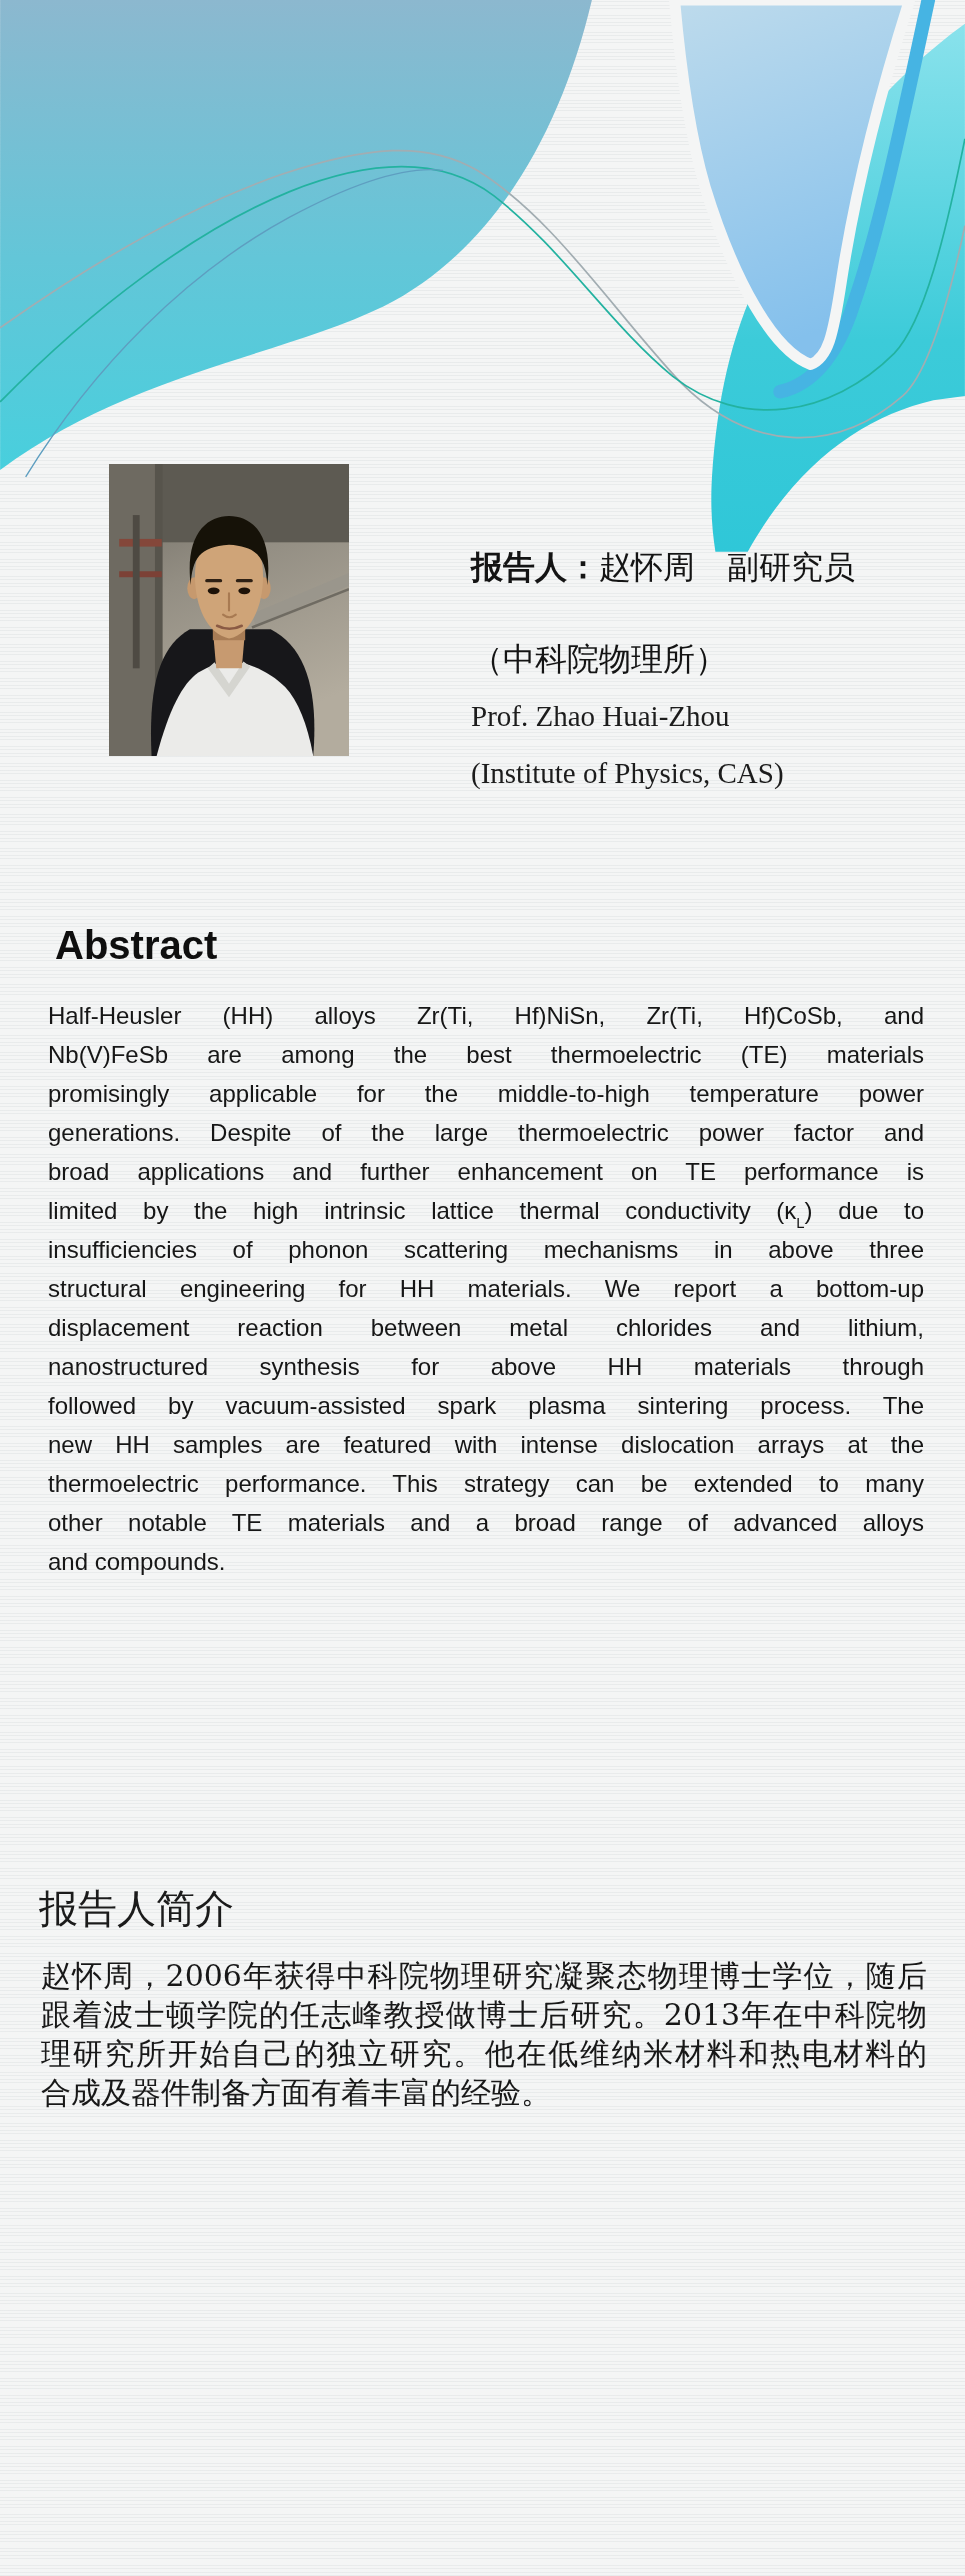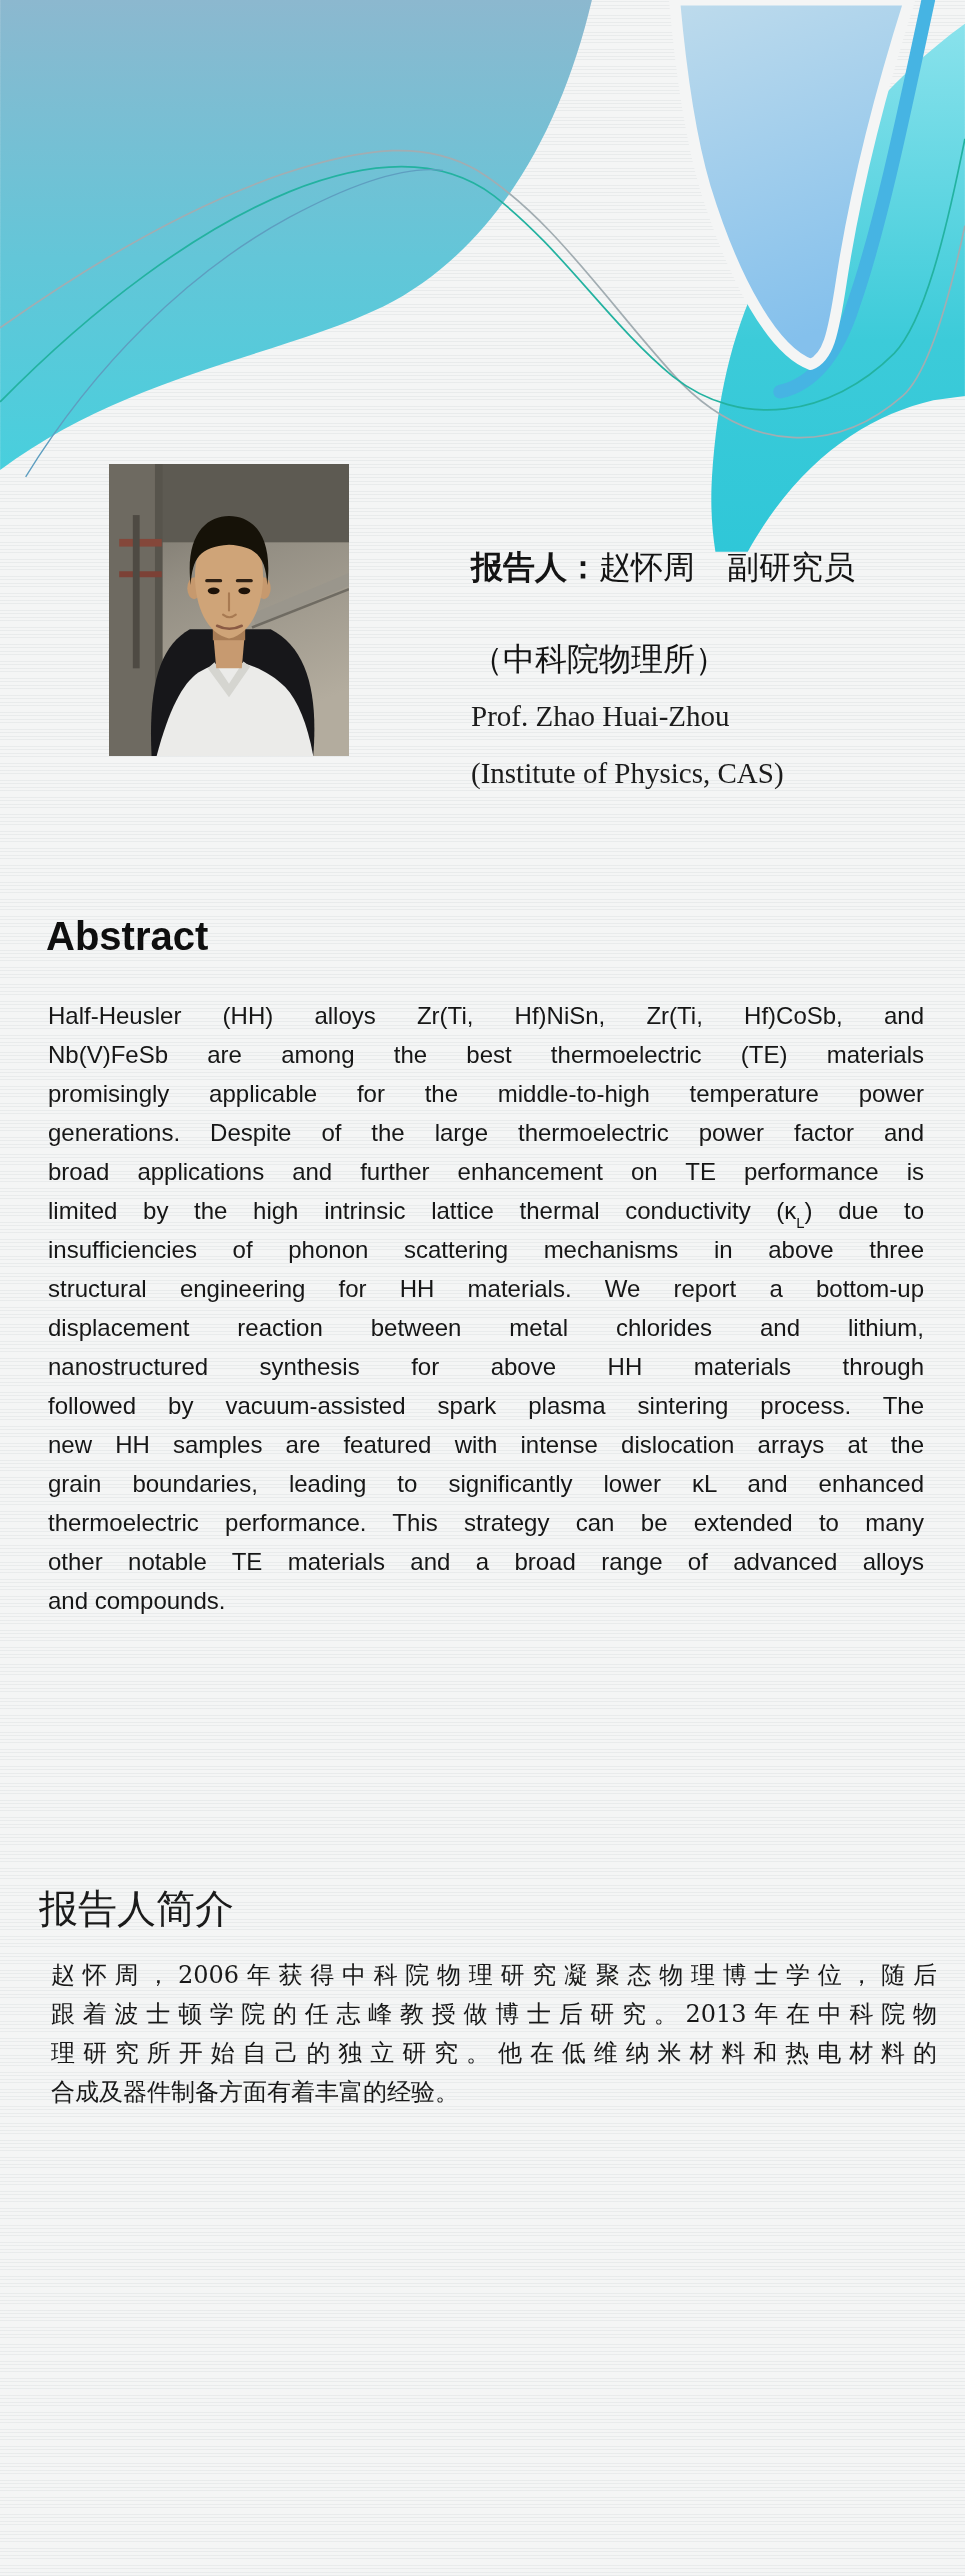--- a/index.html
+++ b/index.html
@@ -31,21 +31,21 @@
   }
   .speaker .cn .label{
     font-family:"DejaVu Sans","Liberation Sans",sans-serif;
     font-weight:bold;
   }
   .speaker .en{
     font-family:Liberation Serif, serif;
     font-size:29px;color:#1c1c1c;
   }
   .abstract-heading{
-    position:absolute;left:39px;top:907px;margin:7px;
+    position:absolute;left:39px;top:907px;margin:16px;
     font-family:"Liberation Sans","DejaVu Sans",sans-serif;
     font-weight:bold;font-size:40px;color:#0f0f0f;
     letter-spacing:0px;
   }
   .abstract-body{
     position:absolute;left:48px;top:996px;width:876px;
     font-family:"Liberation Sans","DejaVu Sans",sans-serif;
     font-size:24px;color:#161616;
   }
   .jline{
@@ -56,23 +56,23 @@
   .jline.last{text-align-last:left;}
   .jline sub{
     font-size:0.62em;line-height:0;position:relative;top:0.22em;
   }
   .bio-heading{
     position:absolute;left:39px;top:1882px;margin:0;
     font-family:"DejaVu Serif","Liberation Serif",serif;
     font-weight:normal;font-size:39px;color:#1b1b1b;
   }
   .bio-body{
-    position:absolute;left:51px;top:1956px;width:886px;
+    position:absolute;left:41px;top:1956px;width:886px;
     font-family:"DejaVu Serif","Liberation Serif",serif;
-    font-size:24px;color:#181818;
+    font-size:30px;color:#181818;
   }
   .bio-line{
     height:39px;line-height:39px;
     text-align:justify;text-align-last:justify;
   }
   .bio-line.last{text-align-last:left;}
 </style>
 </head>
 <body>
 
@@ -162,21 +162,20 @@
     <div class="jline">promisingly applicable for the middle-to-high temperature power</div>
     <div class="jline">generations. Despite of the large thermoelectric power factor and</div>
     <div class="jline">broad applications and further enhancement on TE performance is</div>
     <div class="jline"><span>limited by the high intrinsic lattice thermal conductivity (κ</span><sub>L</sub><span>) due to</span></div>
     <div class="jline">insufficiencies of phonon scattering mechanisms in above three</div>
     <div class="jline">structural engineering for HH materials. We report a bottom-up</div>
     <div class="jline">displacement reaction between metal chlorides and lithium,</div>
     <div class="jline">nanostructured synthesis for above HH materials through</div>
     <div class="jline">followed by vacuum-assisted spark plasma sintering process. The</div>
     <div class="jline">new HH samples are featured with intense dislocation arrays at the</div>
-    <div class="jline">grain boundaries, leading to significantly lower κL and enhanced</div>
     <div class="jline">thermoelectric performance. This strategy can be extended to many</div>
     <div class="jline">other notable TE materials and a broad range of advanced alloys</div>
     <div class="jline last">and compounds.</div>
   </div>
 
   <h2 class="bio-heading">报告人简介</h2>
 
   <div class="bio-body">
     <div class="bio-line">赵怀周，2006年获得中科院物理研究凝聚态物理博士学位，随后</div>
     <div class="bio-line">跟着波士顿学院的任志峰教授做博士后研究。2013年在中科院物</div>

